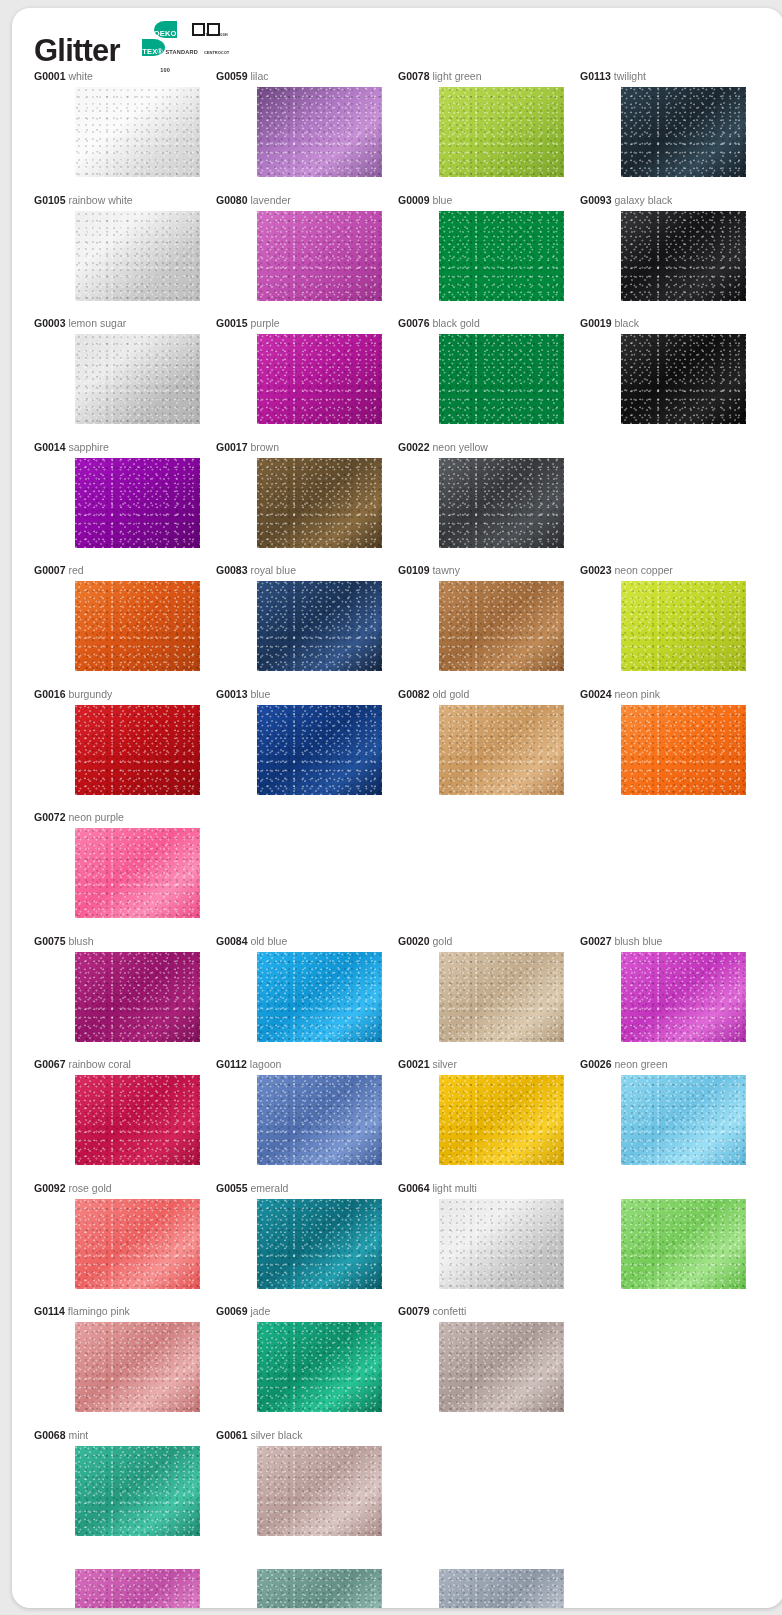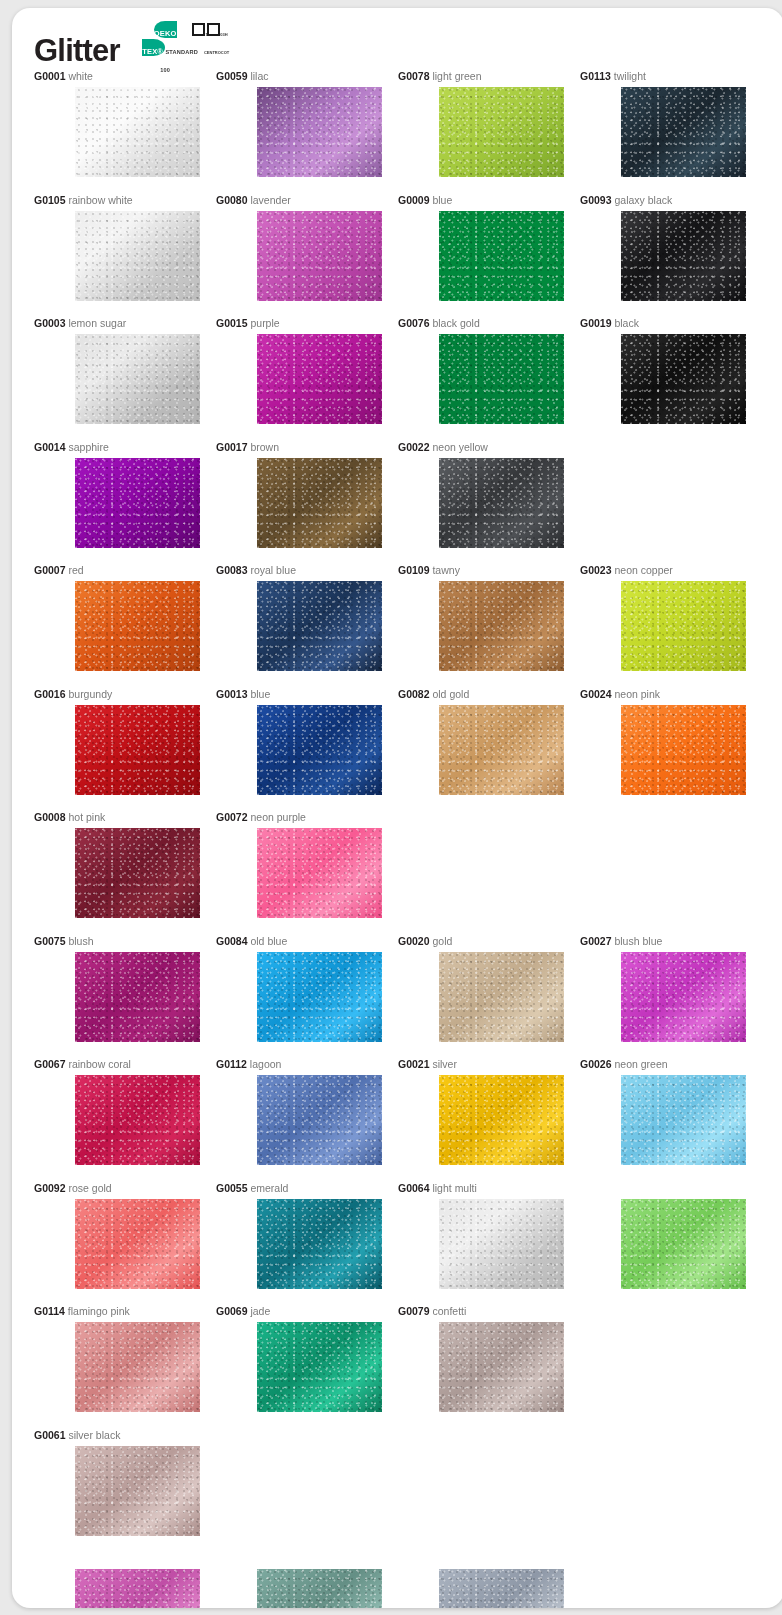--- a/index.html
+++ b/index.html
@@ -340,26 +340,20 @@
         </div>
         <div class="cell">
           <div class="label"><span class="code">G0024</span><span> neon pink</span></div>
           <div class="swatch" style="background: rgb(249, 118, 31);">
             <span class="sheen" style="background: linear-gradient(140deg, rgb(251, 138, 53) 0%, rgb(248, 112, 23) 45%, rgb(239, 100, 16) 75%, rgb(227, 90, 12) 100%);"></span>
           </div>
         </div>
       </div>
       <div class="row">
         <div class="cell">
-          <div class="label"><span class="code">G0008</span><span> hot pink</span></div>
-          <div class="swatch" style="background: rgb(124, 30, 51);">
-            <span class="sheen" style="background: linear-gradient(140deg, rgb(156, 47, 71) 0%, rgb(115, 25, 45) 45%, rgb(138, 39, 57) 74%, rgb(94, 18, 36) 100%);"></span>
-          </div>
-        </div>
-        <div class="cell">
           <div class="label"><span class="code">G0072</span><span> neon purple</span></div>
           <div class="swatch" style="background: rgb(249, 99, 155);">
             <span class="sheen" style="background: linear-gradient(140deg, rgb(251, 127, 174) 0%, rgb(248, 90, 147) 45%, rgb(252, 140, 182) 72%, rgb(239, 75, 134) 100%);"></span>
           </div>
         </div>
       </div>
       <div class="row">
         <div class="cell">
           <div class="label"><span class="code">G0075</span><span> blush</span></div>
           <div class="swatch" style="background: rgb(161, 26, 114);">
@@ -453,20 +447,26 @@
         <div class="cell">
           <div class="label"><span class="code">G0079</span><span> confetti</span></div>
           <div class="swatch" style="background: rgb(181, 164, 160);">
             <span class="sheen" style="background: linear-gradient(140deg, rgb(198, 182, 178) 0%, rgb(171, 154, 150) 45%, rgb(207, 192, 188) 72%, rgb(156, 139, 135) 100%);"></span>
           </div>
         </div>
         <div class="cell empty"></div>
       </div>
       <div class="row">
         <div class="cell">
+          <div class="label"><span class="code">G0068</span><span> mint</span></div>
+          <div class="swatch" style="background: rgb(42, 168, 138);">
+            <span class="sheen" style="background: linear-gradient(140deg, rgb(55, 186, 154) 0%, rgb(37, 154, 126) 45%, rgb(67, 196, 165) 72%, rgb(30, 138, 112) 100%);"></span>
+          </div>
+        </div>
+        <div class="cell">
           <div class="label"><span class="code">G0061</span><span> silver black</span></div>
           <div class="swatch" style="background: rgb(196, 169, 166);">
             <span class="sheen" style="background: linear-gradient(140deg, rgb(210, 186, 183) 0%, rgb(184, 156, 153) 45%, rgb(218, 197, 194) 72%, rgb(169, 140, 137) 100%);"></span>
           </div>
         </div>
         <div class="cell empty"></div>
       </div>
       <div class="row">
         <div class="cell">
           <div class="label" style="visibility: hidden;"></div>

